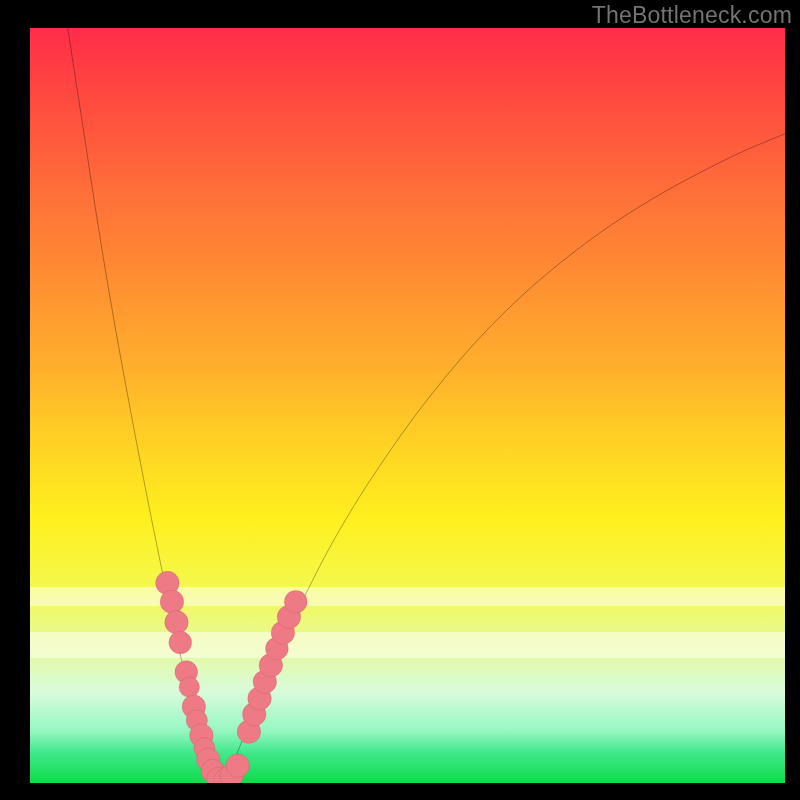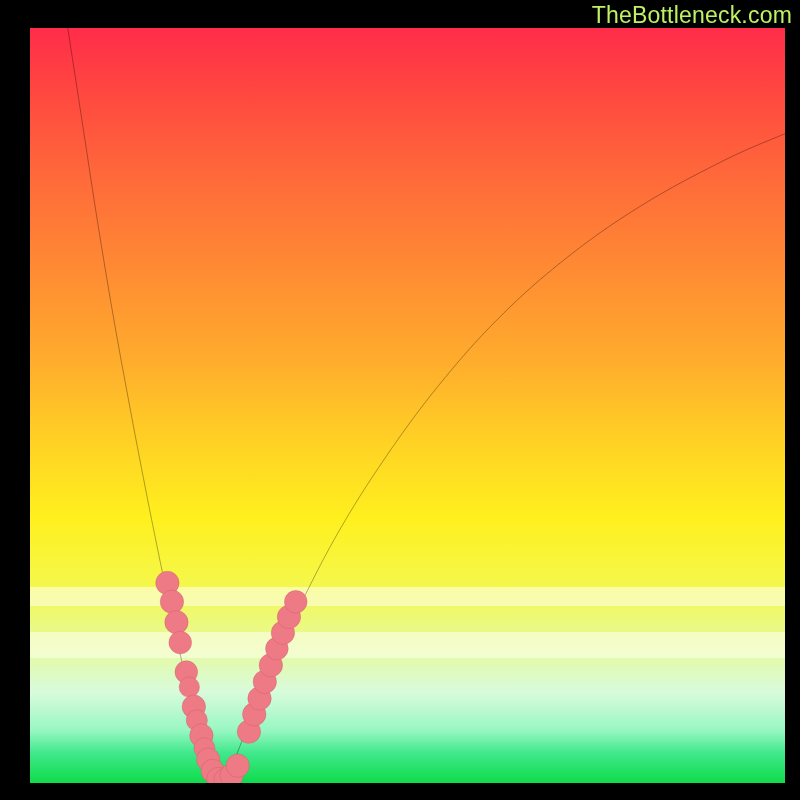--- a/index.html
+++ b/index.html
@@ -53,21 +53,21 @@
   svg.curves {
     position: absolute;
     inset: 0;
     width: 100%;
     height: 100%;
   }
   .watermark {
     position: absolute;
     top: 2px;
     right: 8px;
-    color: #bef264;
+    color: #737373;
     font-size: 23px;
     font-weight: 400;
     letter-spacing: 0.2px;
     user-select: none;
   }
 </style>
 </head>
 <body>
 
 <div class="frame">

